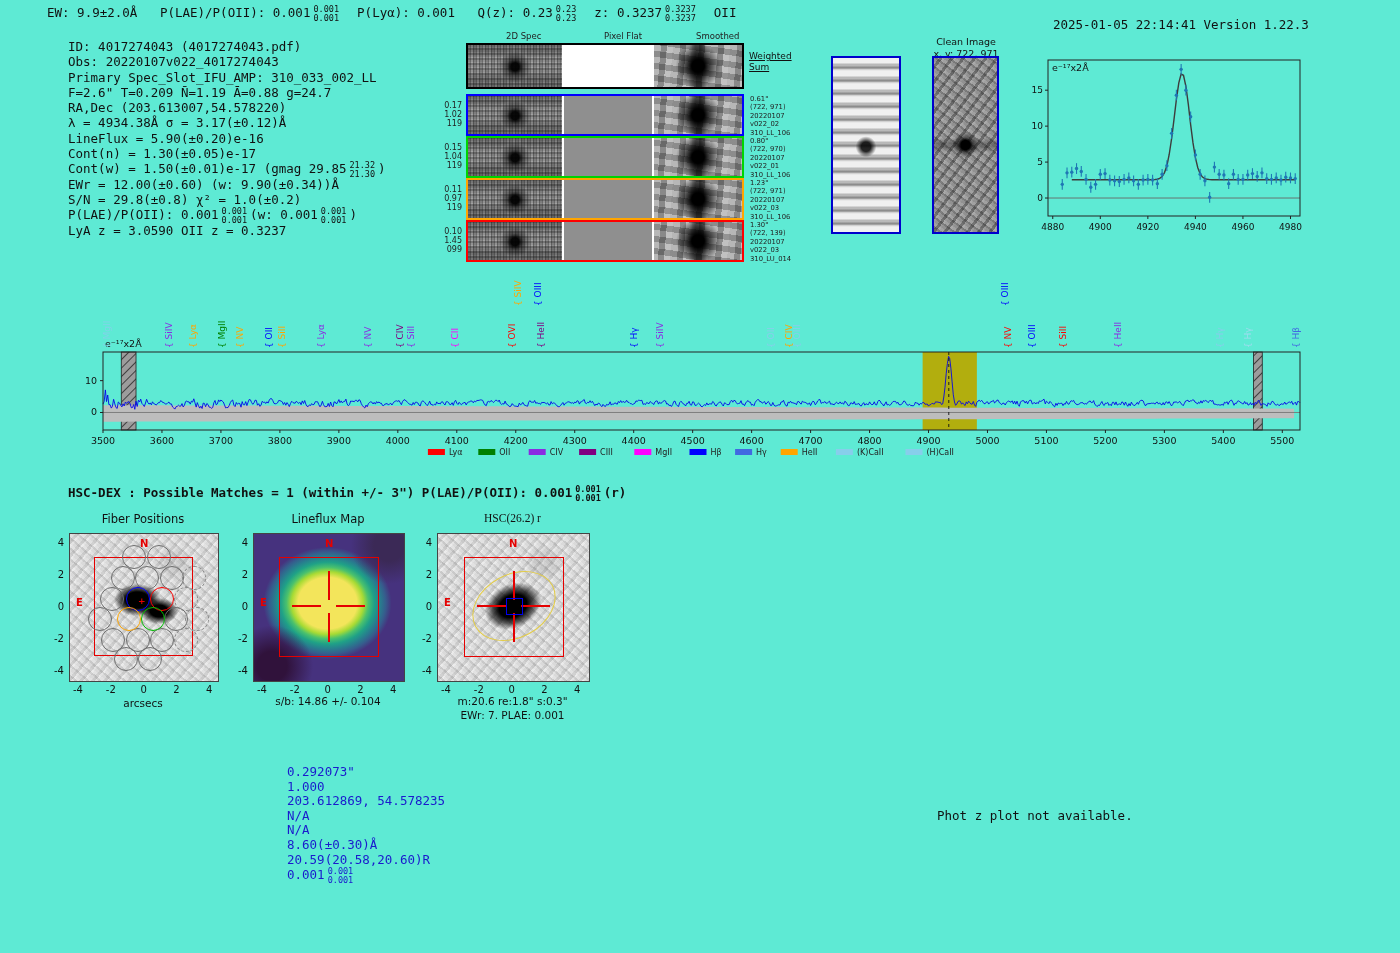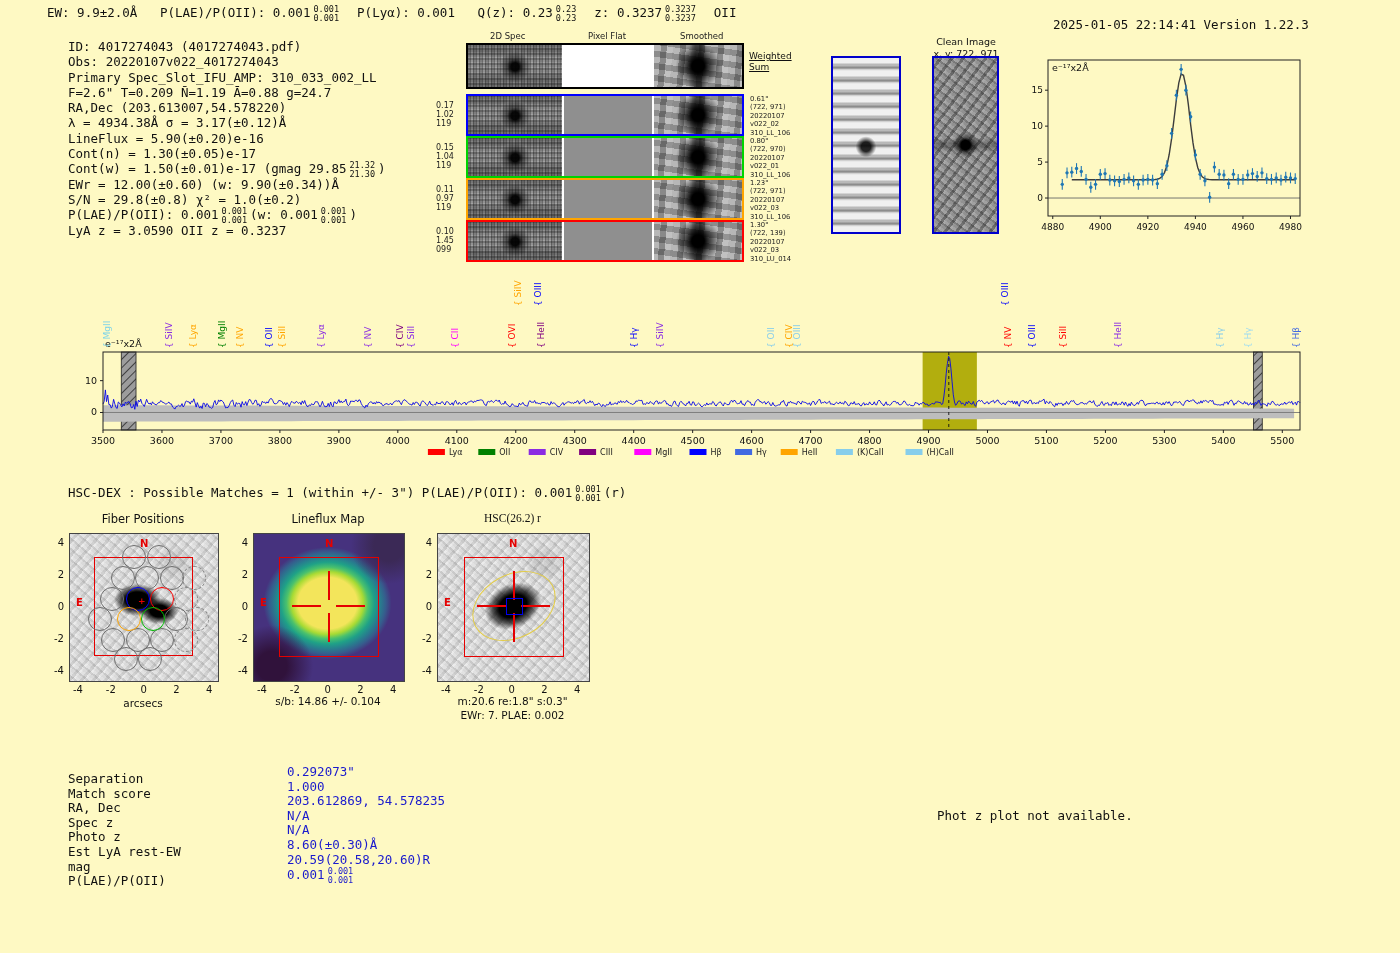--- a/index.html
+++ b/index.html
@@ -1,44 +1,44 @@
 <!DOCTYPE html>
 <html><head>
 <meta charset="utf-8">
 <style>
   html,body{margin:0;padding:0;background:#fff;}
-  .page{position:relative;width:1400px;height:953px;background:#fef9c3;overflow:hidden;
+  .page{position:relative;width:1400px;height:953px;background:#5eead4;overflow:hidden;
         font-family:"DejaVu Sans","Liberation Sans",sans-serif;color:#111;}
   .mono{font-family:"DejaVu Sans Mono","Liberation Mono",monospace;}
   .abs{position:absolute;}
   .stk{display:inline-flex;flex-direction:column;font-size:8.5px;line-height:1.05;
        vertical-align:middle;margin:0 3px;font-family:"DejaVu Sans Mono","Liberation Mono",monospace;}
   .hdr{font-size:12.5px;white-space:nowrap;}
   .infoline{font-size:12.5px;white-space:nowrap;line-height:15.3px;height:15.3px;}
   .bluetxt{color:#1a1acd;}
 
   
-  .colhdr{font-size:8.5px;color:#222;}
+  .colhdr{font-size:8.5px;color:#222;margin-left:16px;}
   .srow{position:absolute;left:0;display:flex;background:#fff;}
   .cell{height:100%;}
   .noise1{background:
       radial-gradient(circle at 50% 52%, rgba(0,0,0,.95) 0 8%, rgba(0,0,0,.45) 16%, rgba(0,0,0,0) 30%),
       linear-gradient(180deg, rgba(0,0,0,.20) 0 16%, rgba(0,0,0,0) 30% 62%, rgba(0,0,0,.22) 80% 100%),
       repeating-linear-gradient(90deg,#a9a9a9 0 2px,#8e8e8e 2px 3px,#c6c6c6 3px 5px,#7f7f7f 5px 6px),
       repeating-linear-gradient(0deg,#bdbdbd 0 2px,#979797 2px 4px,#d0d0d0 4px 5px);
       background-blend-mode:normal,multiply,multiply,normal;}
   .flat1{background:#8f8f8f;}
   .flatw{background:#ffffff;}
   .smooth1{background:
       radial-gradient(circle at 50% 50%, #000 0 13%, rgba(0,0,0,.55) 28%, rgba(0,0,0,0) 46%),
       linear-gradient(90deg, rgba(0,0,0,0) 40%, rgba(0,0,0,.45) 47% 53%, rgba(0,0,0,0) 60%),
       repeating-linear-gradient(95deg,#d4d4d4 0 7px,#9f9f9f 7px 13px,#e0e0e0 13px 19px),
       repeating-linear-gradient(8deg,#dcdcdc 0 6px,#a8a8a8 6px 12px);
       background-blend-mode:normal,multiply,multiply,normal;}
-  .lbl-left{font-size:8px;line-height:9px;text-align:left;color:#222;}
+  .lbl-left{font-size:8px;line-height:9px;text-align:right;color:#222;}
   .lbl-right{font-size:6.8px;line-height:8.4px;color:#222;white-space:nowrap;}
   .wsum{font-size:9px;line-height:10.5px;color:#111;text-decoration:underline;}
 
   
   .skytitle{font-size:9.5px;text-align:center;line-height:11.5px;color:#111;}
   .withsky{border:2px solid #0000cc;background:
       radial-gradient(circle at 50% 51%, rgba(0,0,0,.85) 0 5%, rgba(0,0,0,0) 11%),
       repeating-linear-gradient(180deg,#f0f0f0 0 5px,#b9b9b9 6px 8px,#8c8c8c 9px 10px,#e8e8e8 12px 13px);}
   .cleanimg{border:2px solid #0000cc;background:
       radial-gradient(circle at 50% 50%, #000 0 5%, rgba(0,0,0,.5) 8%, rgba(0,0,0,0) 14%),
@@ -463,21 +463,21 @@
         <text x="671.1" y="187" font-size="8" fill="#222">Hγ</text>
         <rect x="695.7" y="181" width="17" height="6" fill="#ffa500"></rect>
         <text x="716.7" y="187" font-size="8" fill="#222">HeII</text>
         <rect x="750.9000000000001" y="181" width="17" height="6" fill="#87ceeb"></rect>
         <text x="771.9000000000001" y="187" font-size="8" fill="#222">(K)CaII</text>
         <rect x="820.5000000000001" y="181" width="17" height="6" fill="#87ceeb"></rect>
         <text x="841.5000000000001" y="187" font-size="8" fill="#222">(H)CaII</text>
       </svg>
   </div>
 
-  <div class="abs mono hdr" style="left:68px;top:485px;">
+  <div class="abs mono hdr" style="left:68px;top:485px;font-weight:bold;">
     <span>HSC-DEX : Possible Matches = 1 (within +/- 3")  P(LAE)/P(OII): 0.001</span><span class="stk">
         <span>0.001</span>
         <span>0.001</span>
       </span><span>(r)</span>
   </div>
 
   <div class="abs ptitle" style="left:69px;top:512px;width:148px;">Fiber Positions</div>
   <div class="cbox graynoise cutout" id="fiber-box" style="left:69px;top:533px;width:148px;height:147px;">
     <div class="blob" style="left:44px;top:48px;width:52px;height:40px;background:radial-gradient(ellipse 26px 18px at 45% 45%, #000 0 45%, rgba(0,0,0,.55) 68%, rgba(0,0,0,0) 90%);"></div>
     <div class="blob" style="left:66px;top:60px;width:46px;height:34px;background:radial-gradient(ellipse 22px 15px at 50% 50%, #000 0 40%, rgba(0,0,0,.5) 65%, rgba(0,0,0,0) 88%);"></div>
@@ -558,32 +558,22 @@
       <span class="ytick" style="top: 67px;">0</span>
       <span class="ytick" style="top: 99px;">-2</span>
       <span class="ytick" style="top: 131px;">-4</span>
       <span class="xtick" style="left: 8px;">-4</span>
       <span class="xtick" style="left: 40.8px;">-2</span>
       <span class="xtick" style="left: 73.6px;">0</span>
       <span class="xtick" style="left: 106.4px;">2</span>
       <span class="xtick" style="left: 139.2px;">4</span>
     </div>
   <div class="abs caption" style="left:420px;top:695px;width:185px;">m:20.6  re:1.8"  s:0.3"</div>
-  <div class="abs caption" style="left:420px;top:709px;width:185px;">EWr: 7. PLAE: 0.002</div>
-
-  <div class="abs mono" style="left:68px;top:772px;font-size:12.5px;line-height:14.6px;">
-    <div>Separation</div>
-    <div>Match score</div>
-    <div>RA, Dec</div>
-    <div>Spec z</div>
-    <div>Photo z</div>
-    <div>Est LyA rest-EW</div>
-    <div>mag</div>
-    <div>P(LAE)/P(OII)</div>
-  </div>
+  <div class="abs caption" style="left:420px;top:709px;width:185px;">EWr: 7. PLAE: 0.001</div>
+
   <div class="abs mono bluetxt" style="left:287px;top:765px;font-size:12.5px;line-height:14.6px;">
     <div>0.292073"</div>
     <div>1.000</div>
     <div>203.612869, 54.578235</div>
     <div>N/A</div>
     <div>N/A</div>
     <div>8.60(±0.30)Å</div>
     <div>20.59(20.58,20.60)R</div>
     <div><span>0.001</span><span class="stk">
           <span>0.001</span>

